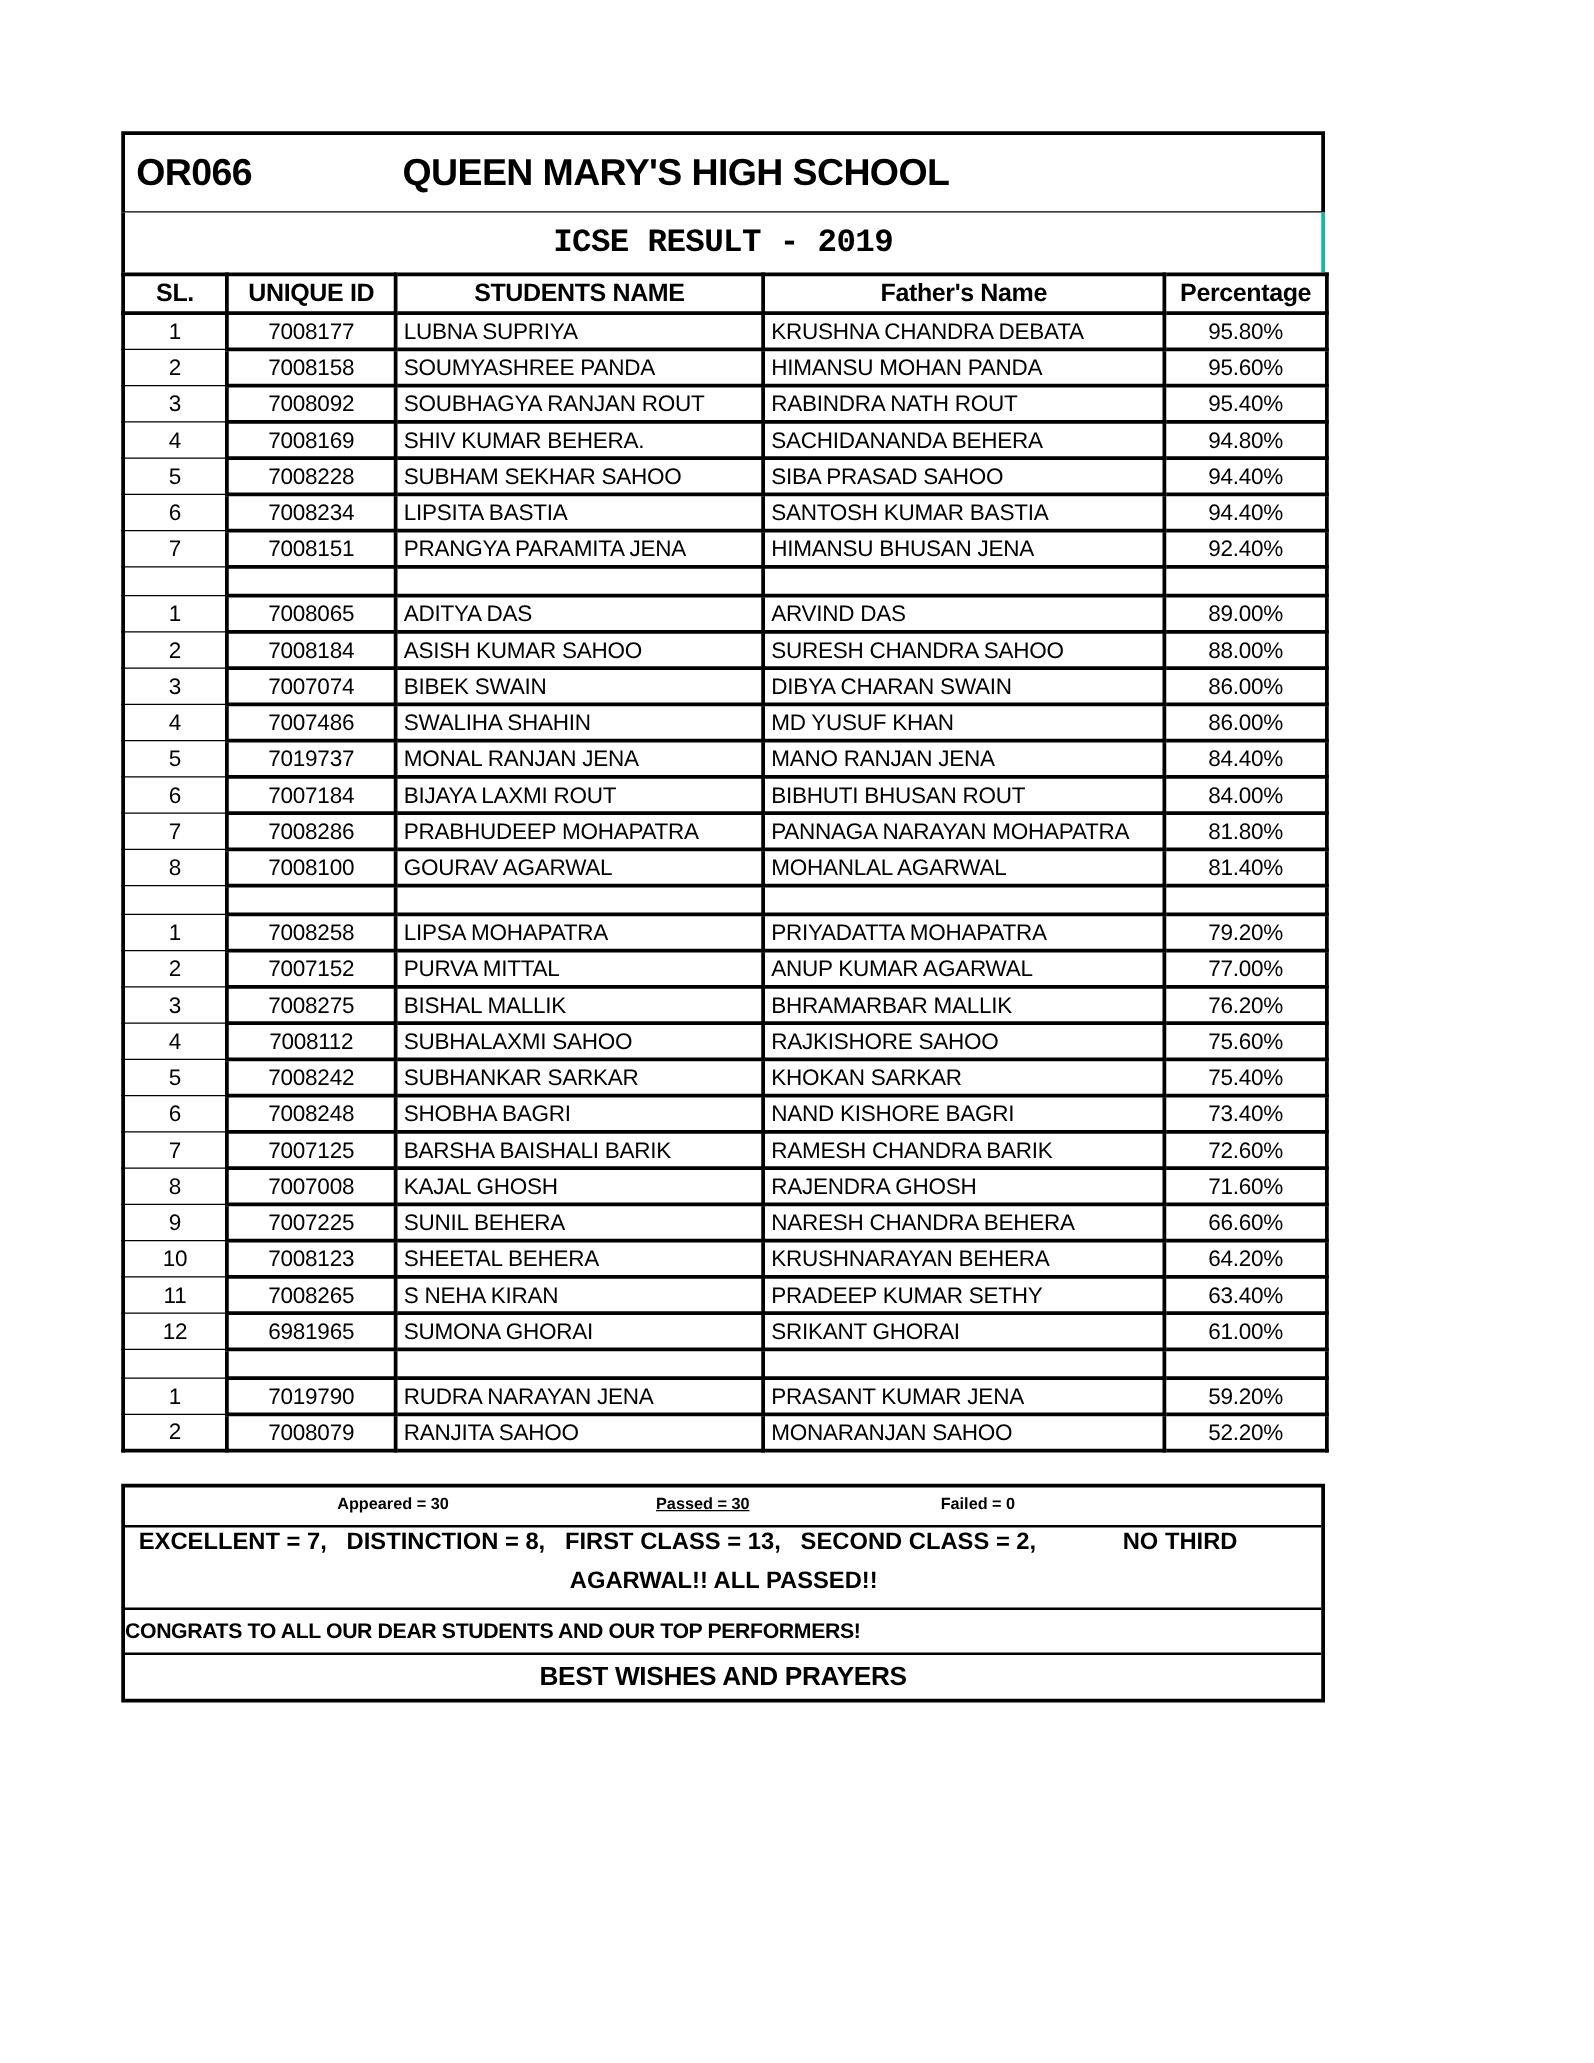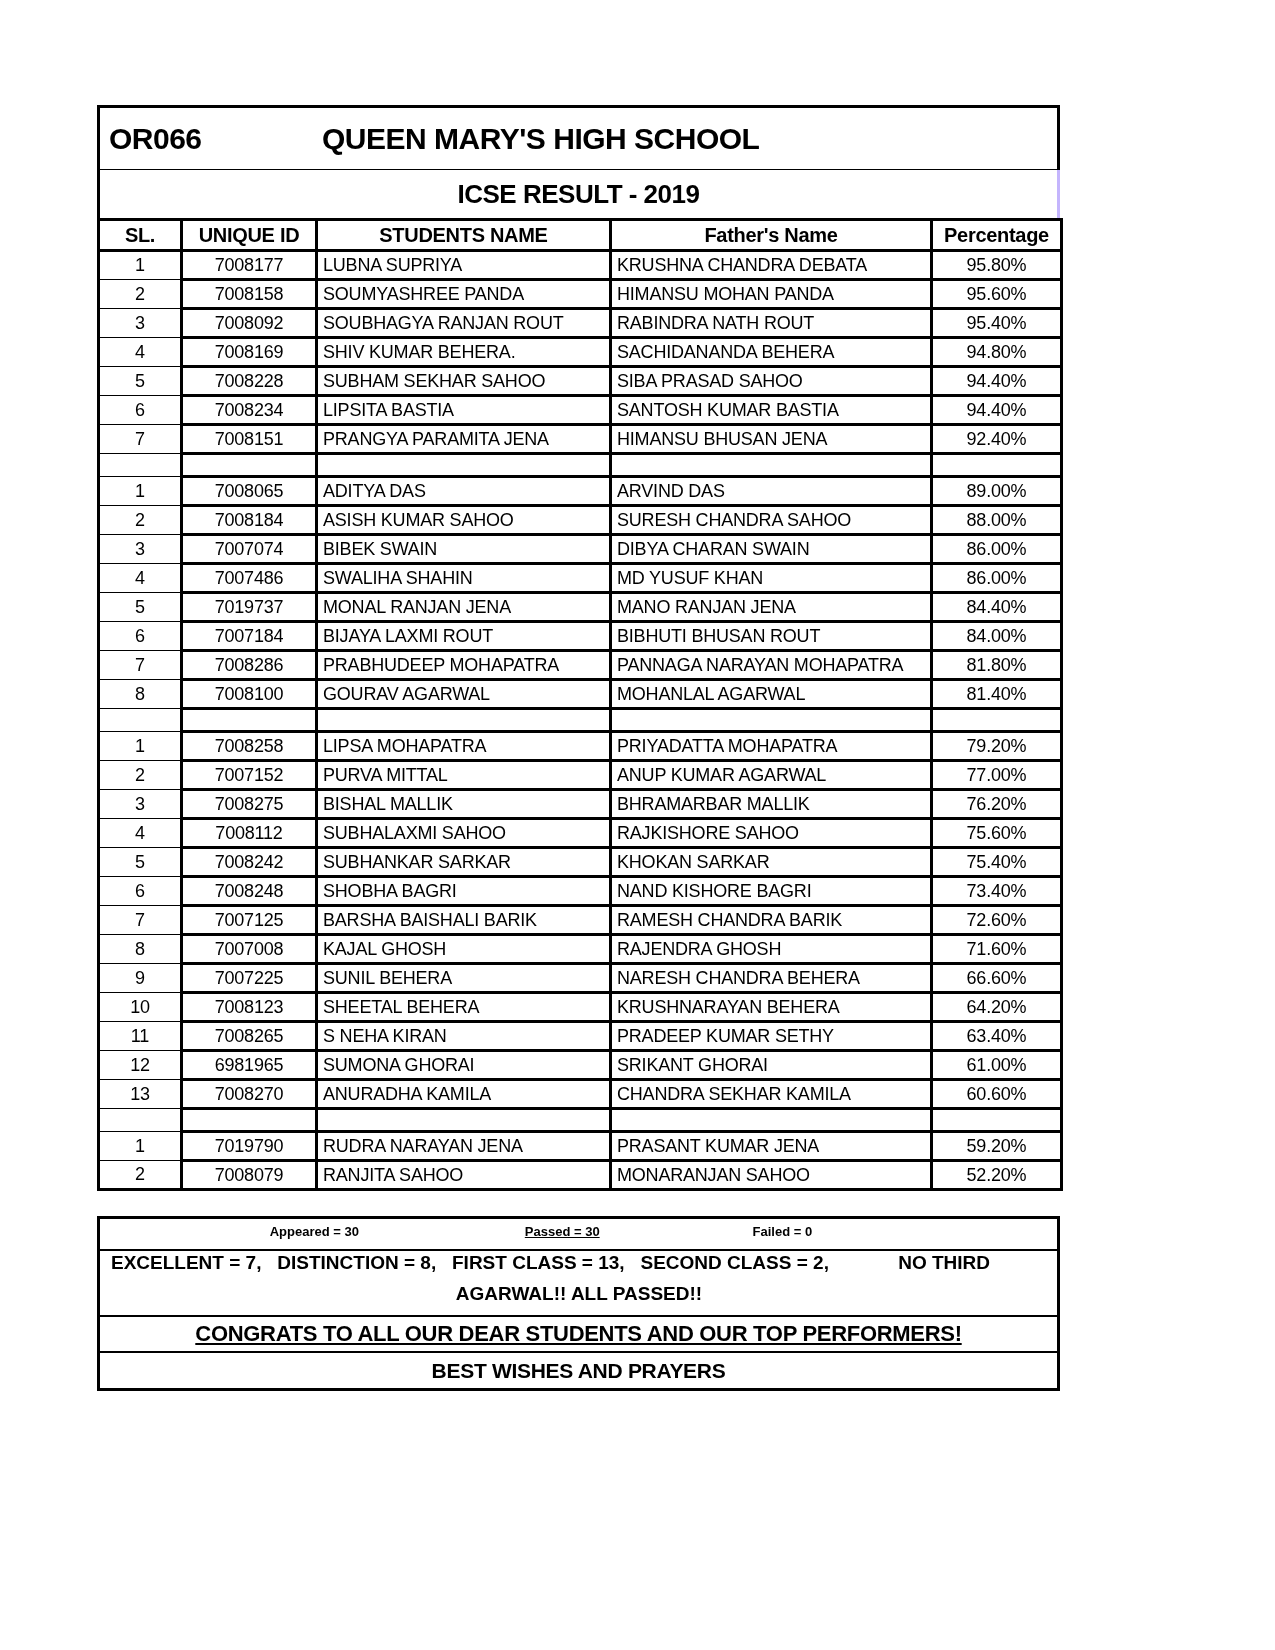--- a/index.html
+++ b/index.html
@@ -16,23 +16,23 @@
   .title-row {
     box-sizing:border-box;
     border:3px solid #000; border-bottom:1px solid #000;
     height:65px; display:flex; align-items:center;
     font-weight:bold; font-size:30px; letter-spacing:-0.5px;
   }
   .code { padding-left:9px; width:213px; flex:0 0 auto; }
   .school { flex:1; }
   .icse-row {
     box-sizing:border-box;
-    border-left:3px solid #000; border-right:3px solid #c4b5fd;
+    border-left:3px solid #000; border-right:3px solid #14b8a6;
     height:48px; display:flex; align-items:center; justify-content:center;
-    font-weight:bold; font-size:26px; letter-spacing:-0.5px;
+    font-weight:bold; font-size:26px; letter-spacing:-0.5px;font-family:Liberation Mono, monospace;
   }
 
   
   table.results {
     border-collapse:collapse; table-layout:fixed;
     width:963px; border:3px solid #000;
   }
   .results th {
     border:3px solid #000; height:28px;
     font-size:20px; font-weight:bold; letter-spacing:-0.3px;
@@ -66,22 +66,22 @@
   .sum-a .failed   { left:71.3%; }
   .sum-b {
     box-sizing:border-box; border-bottom:2px solid #000;
     padding:1px 10px 10px 11px; font-size:19px;
   }
   .sum-b .line1 { display:flex; justify-content:space-between; padding-right:57px; }
   .sum-b .line1 span { white-space:pre; }
   .sum-b .line2 { text-align:center; margin-top:9px; }
   .sum-c {
     box-sizing:border-box; height:36px; border-bottom:2px solid #000;
-    display:flex; align-items:center; justify-content:center;
-    font-size:22px; letter-spacing:-0.3px;text-decoration:underline;
+    display:flex; align-items:center; 
+    font-size:17px; letter-spacing:-0.3px;
   }
   .sum-d {
     box-sizing:border-box; height:35px;
     display:flex; align-items:center; justify-content:center;
     font-size:21px; letter-spacing:-0.3px;
   }
 </style>
 </head>
 <body>
 
@@ -309,27 +309,20 @@
           <td class="name">S NEHA KIRAN</td>
           <td class="father">PRADEEP KUMAR SETHY</td>
           <td class="pct">63.40%</td>
         </tr>
         <tr>
           <td class="sl">12</td>
           <td class="id">6981965</td>
           <td class="name">SUMONA GHORAI</td>
           <td class="father">SRIKANT GHORAI</td>
           <td class="pct">61.00%</td>
-        </tr>
-        <tr>
-          <td class="sl">13</td>
-          <td class="id">7008270</td>
-          <td class="name">ANURADHA KAMILA</td>
-          <td class="father">CHANDRA SEKHAR KAMILA</td>
-          <td class="pct">60.60%</td>
         </tr>
         <tr class="separator">
           <td class="sl"></td>
           <td class="id"></td>
           <td class="name"></td>
           <td class="father"></td>
           <td class="pct"></td>
         </tr>
         <tr>
           <td class="sl">1</td>

